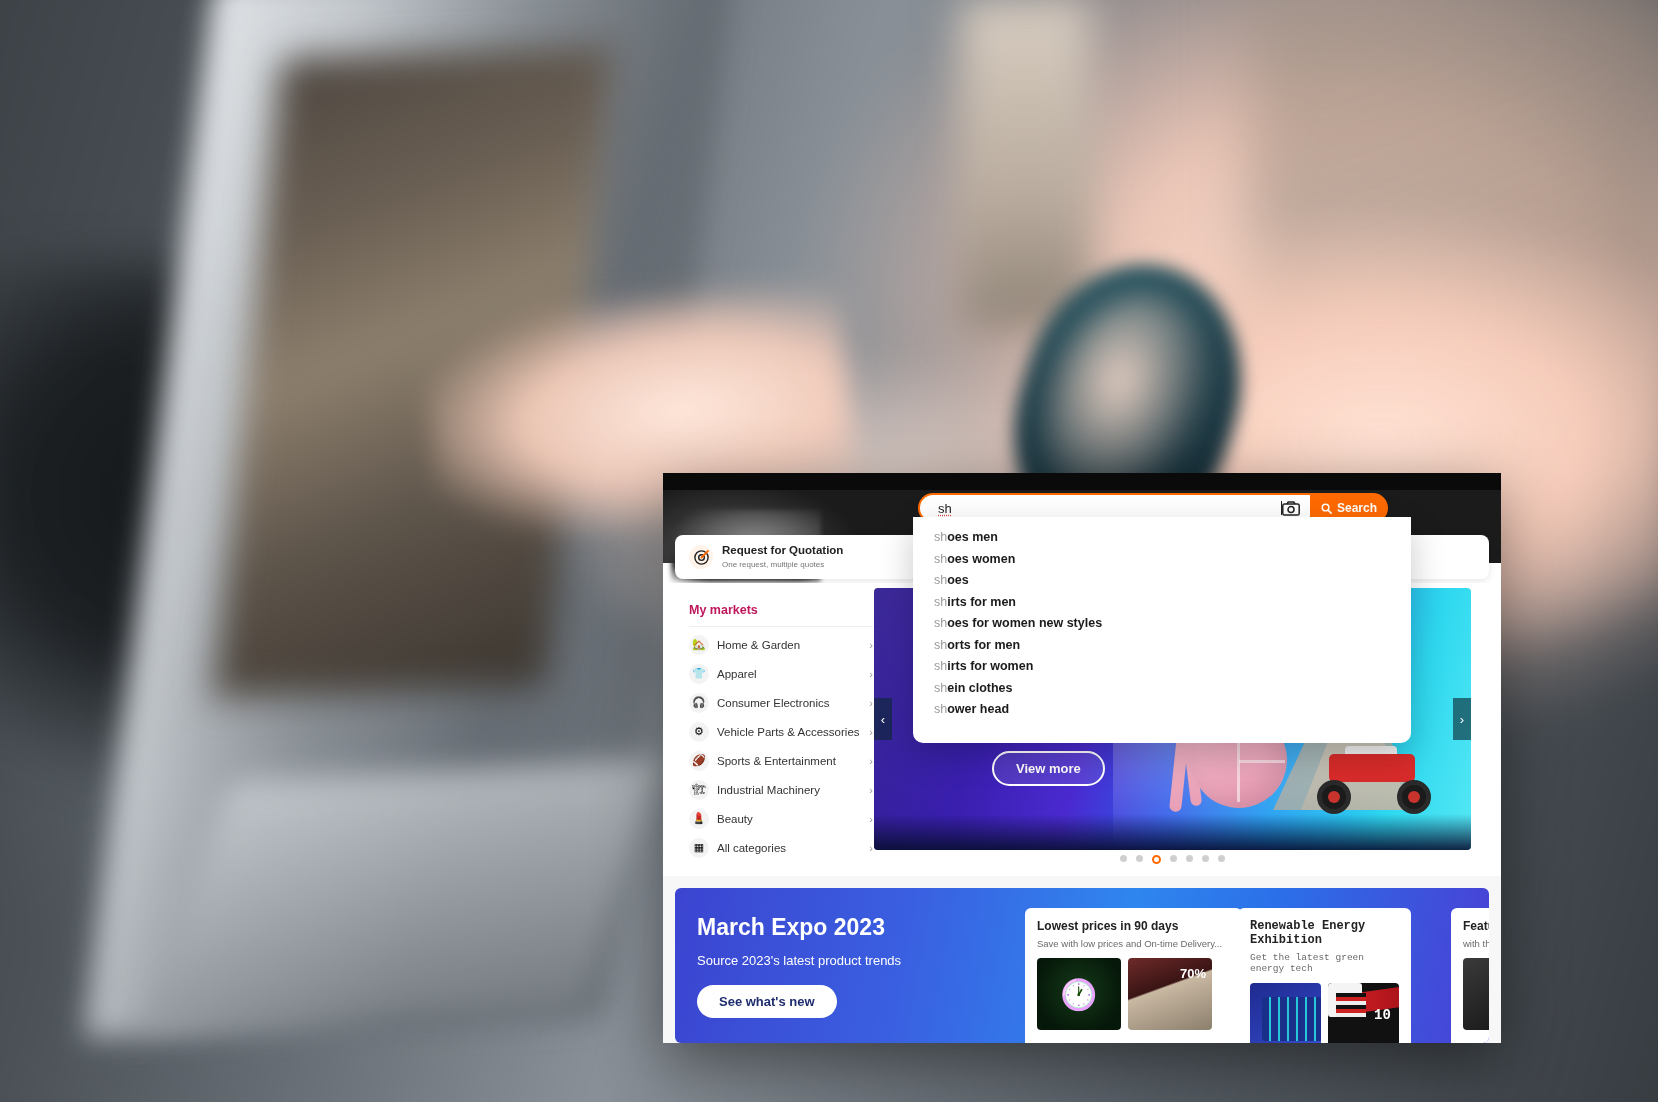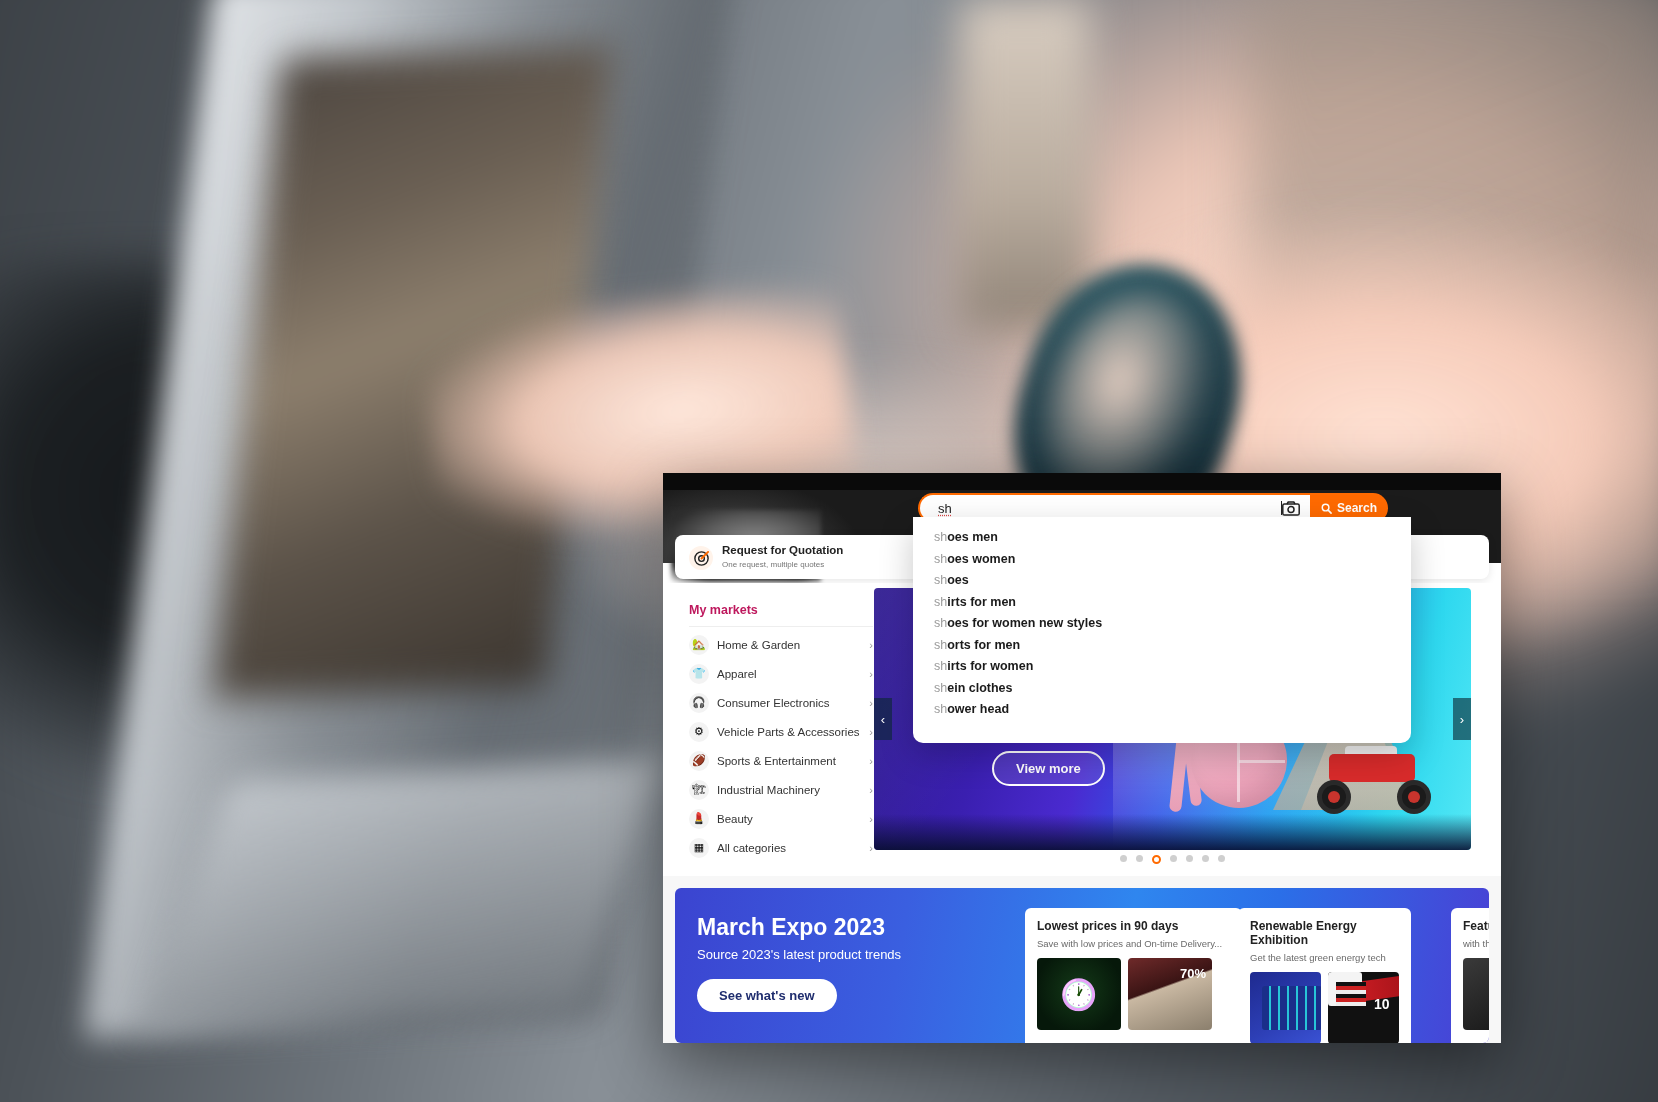--- a/index.html
+++ b/index.html
@@ -128,21 +128,21 @@
     justify-content: center; gap: 5px; font-size: 12px; font-weight: 600;
     cursor: pointer; border: none;
   }
 
   
   .service-row {
     position: absolute; left: 12px; top: 62px; width: 814px; height: 44px;
     background: #fff; border-radius: 8px; display: flex; align-items: center;
     box-shadow: 0 2px 8px rgba(0,0,0,0.10); padding: 0 14px;
   }
-  .svc { display: flex; align-items: flex-end; gap: 9px; width: 33.33%; }
+  .svc { display: flex; align-items: center; gap: 9px; width: 33.33%; }
   .svc-ico {
     width: 24px; height: 24px; border-radius: 50%; flex: 0 0 auto;
     display: flex; align-items: center; justify-content: center;
     background: #fff3ea;
   }
   .svc-t1 { font-size: 11.5px; font-weight: 700; color: #222; line-height: 1.2; }
   .svc-t2 { font-size: 8px; color: #767676; line-height: 1.3; margin-top: 2px; }
 
   
   .content { position: absolute; left: 0; top: 110px; width: 100%; bottom: 0; background: #f7f7f7; }
@@ -249,21 +249,21 @@
   .dot.active { background: #fff; border: 2px solid #ff6a00; width: 9px; height: 9px; }
 
   
   .promo {
     position: absolute; left: 12px; top: 305px; right: 12px; bottom: 0;
     border-radius: 6px; overflow: hidden;
     background: linear-gradient(100deg, #3b44d0 0%, #3a5fe0 28%, #2f86ef 55%, #2b6fe8 72%, #4a3fd4 100%);
   }
   .promo-left { position: absolute; left: 22px; top: 26px; color: #fff; }
   .promo-t { font-size: 23px; font-weight: 800; }
-  .promo-s { font-size: 13px; margin-top: 6px; }
+  .promo-s { font-size: 13px; margin-top: 12px; }
   .promo-btn {
     margin-top: 17px; display: inline-block; background: #fff; color: #1f2d6e;
     border-radius: 18px; padding: 9px 22px; font-size: 13px; font-weight: 700; cursor: pointer;
   }
   .pcard {
     position: absolute; top: 20px; background: #fff; border-radius: 6px;
     padding: 11px 12px 0; overflow: hidden;
   }
   .pcard-t { font-size: 12px; font-weight: 700; color: #222; }
   .pcard-s { font-size: 9.5px; color: #6a6a6a; margin-top: 5px; }
@@ -496,21 +496,21 @@
 
       <div class="pcard" style="left:350px; width:217px; height:140px;">
         <div class="pcard-t">Lowest prices in 90 days</div>
         <div class="pcard-s">Save with low prices and On-time Delivery...</div>
         <div class="pthumbs">
           <div class="pthumb th-clock"></div>
           <div class="pthumb th-shoe"></div>
         </div>
       </div>
 
-      <div class="pcard" style="left:563px; width:173px; height:140px;">
+      <div class="pcard" style="left:563px; width:173px; height:140px;font-family:Liberation Mono, monospace;">
         <div class="pcard-t">Renewable Energy Exhibition</div>
         <div class="pcard-s">Get the latest green energy tech</div>
         <div class="pthumbs">
           <div class="pthumb th-panel"></div>
           <div class="pthumb th-warranty">
             <div class="th-cert" style="position:absolute;left:0;top:0;width:34px;height:34px;border-radius:3px;"></div>
           </div>
         </div>
       </div>
 

